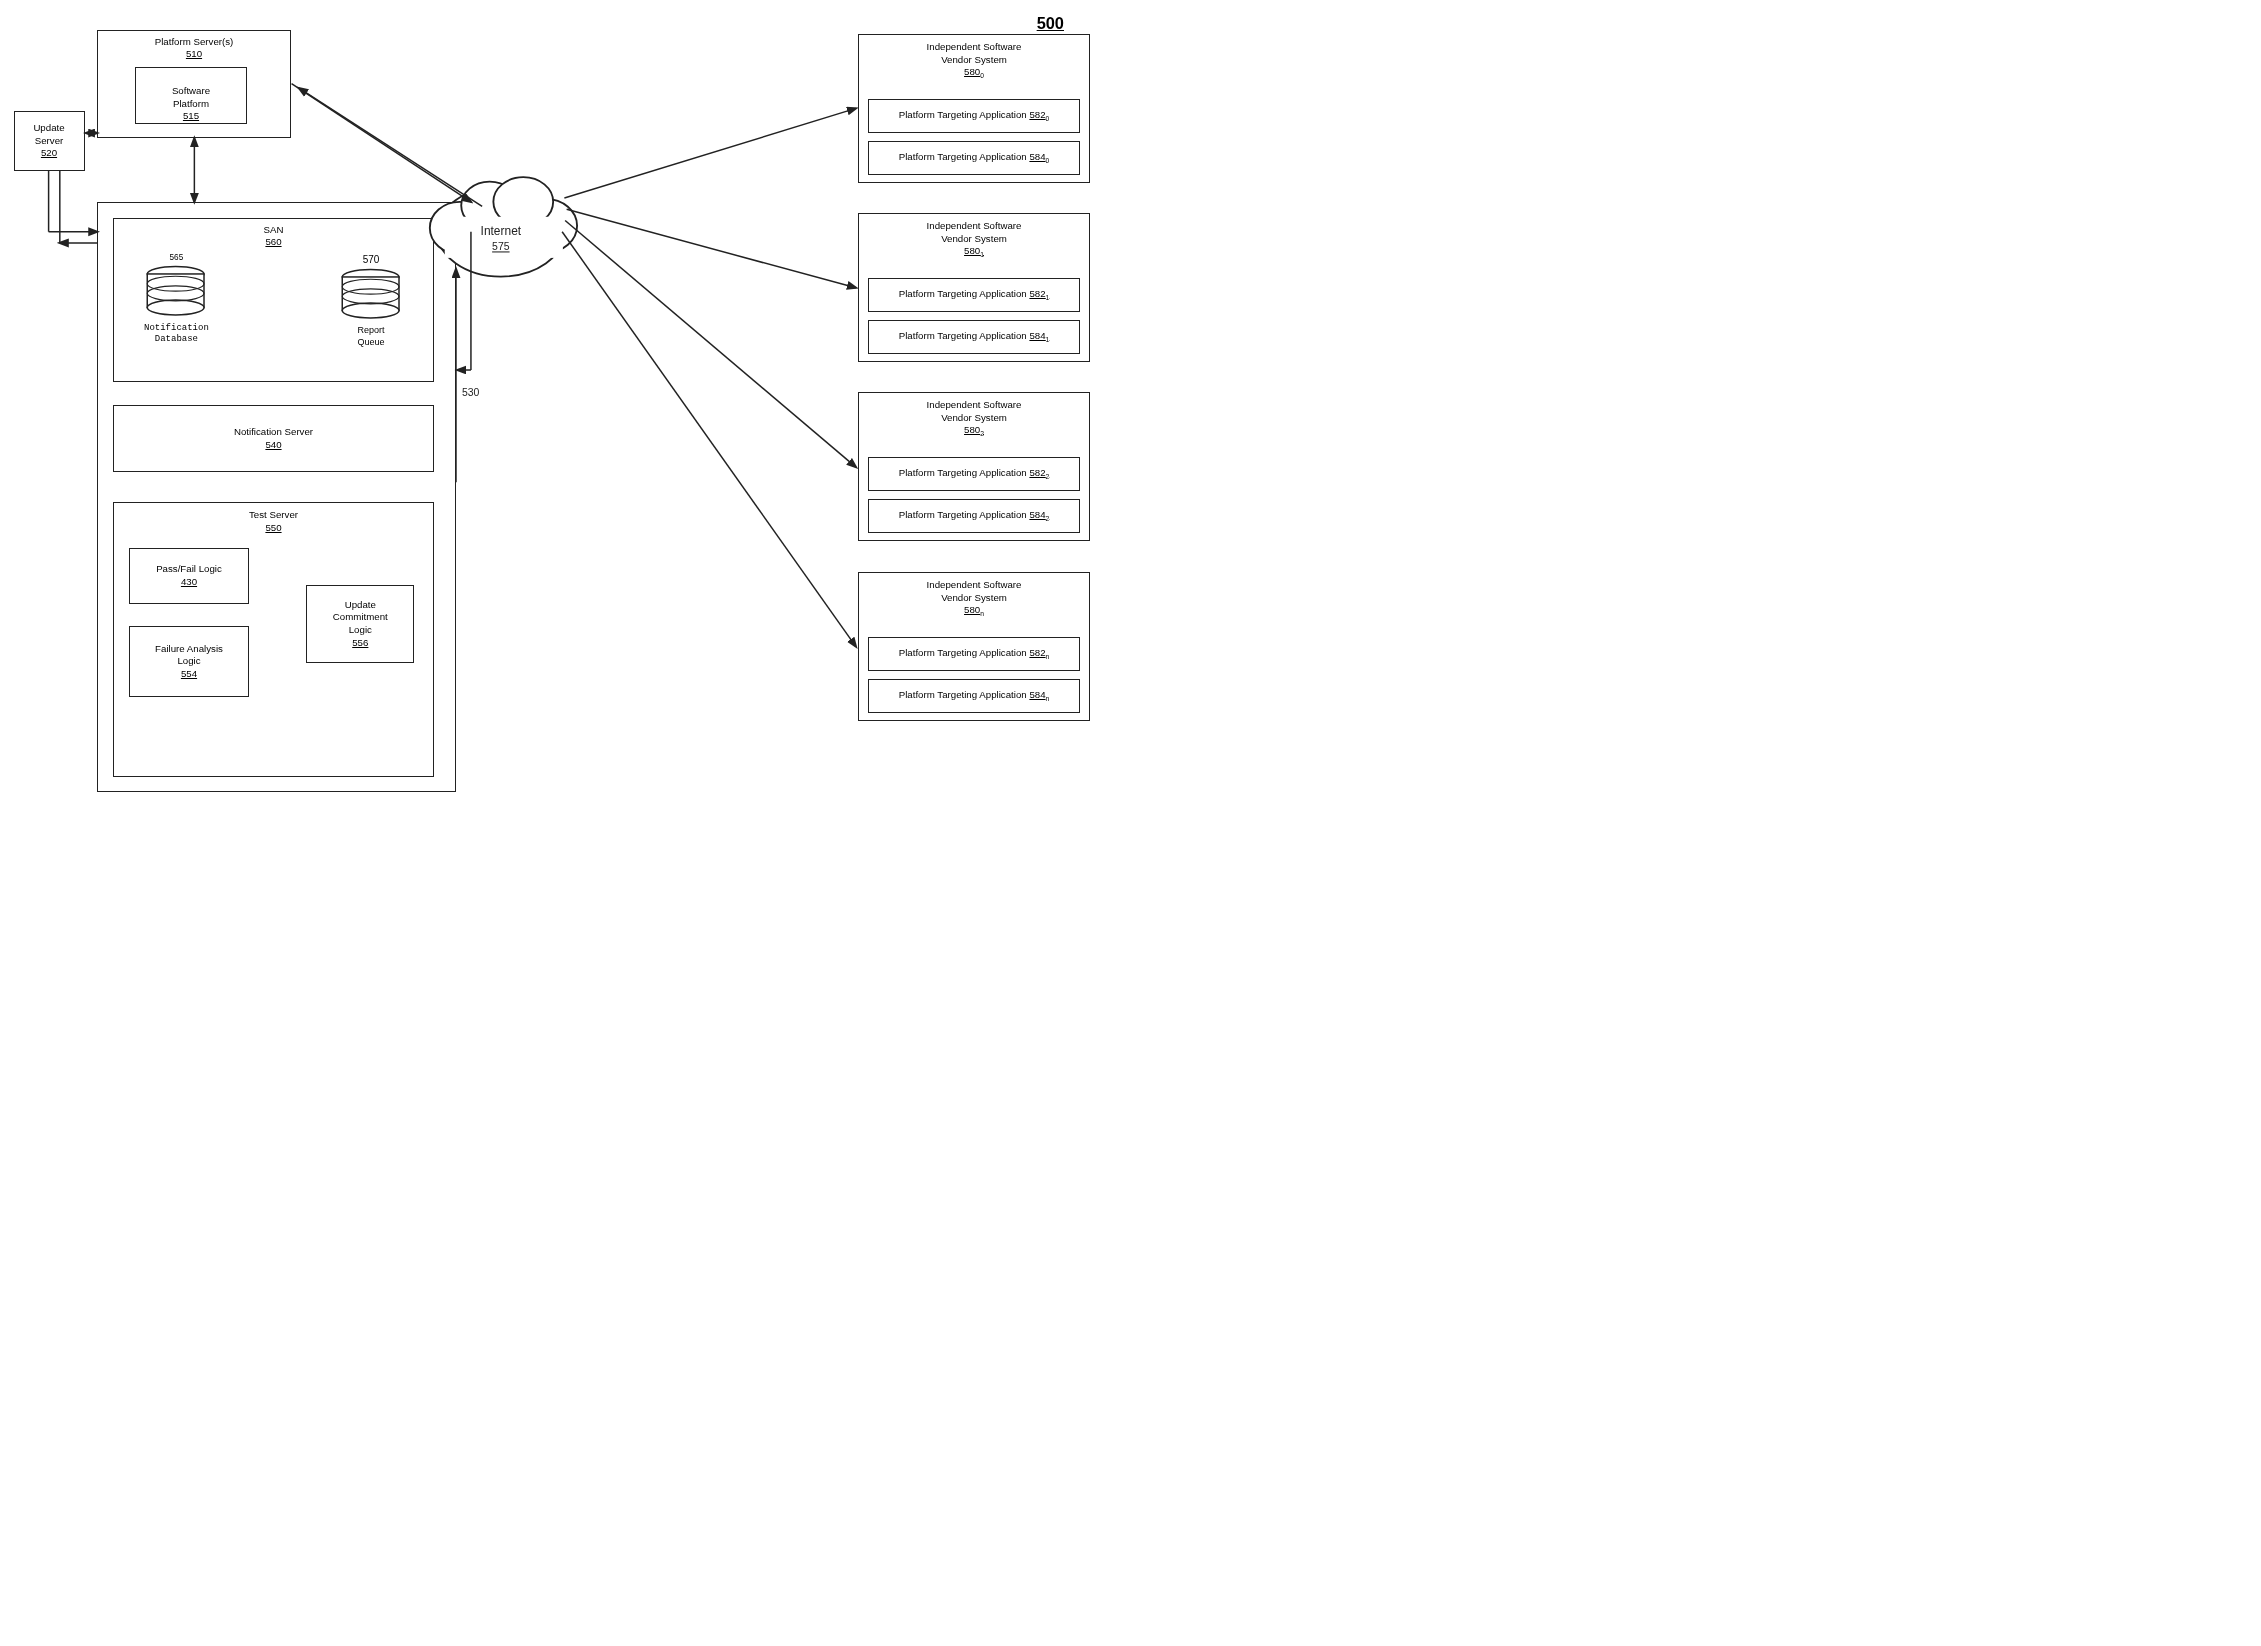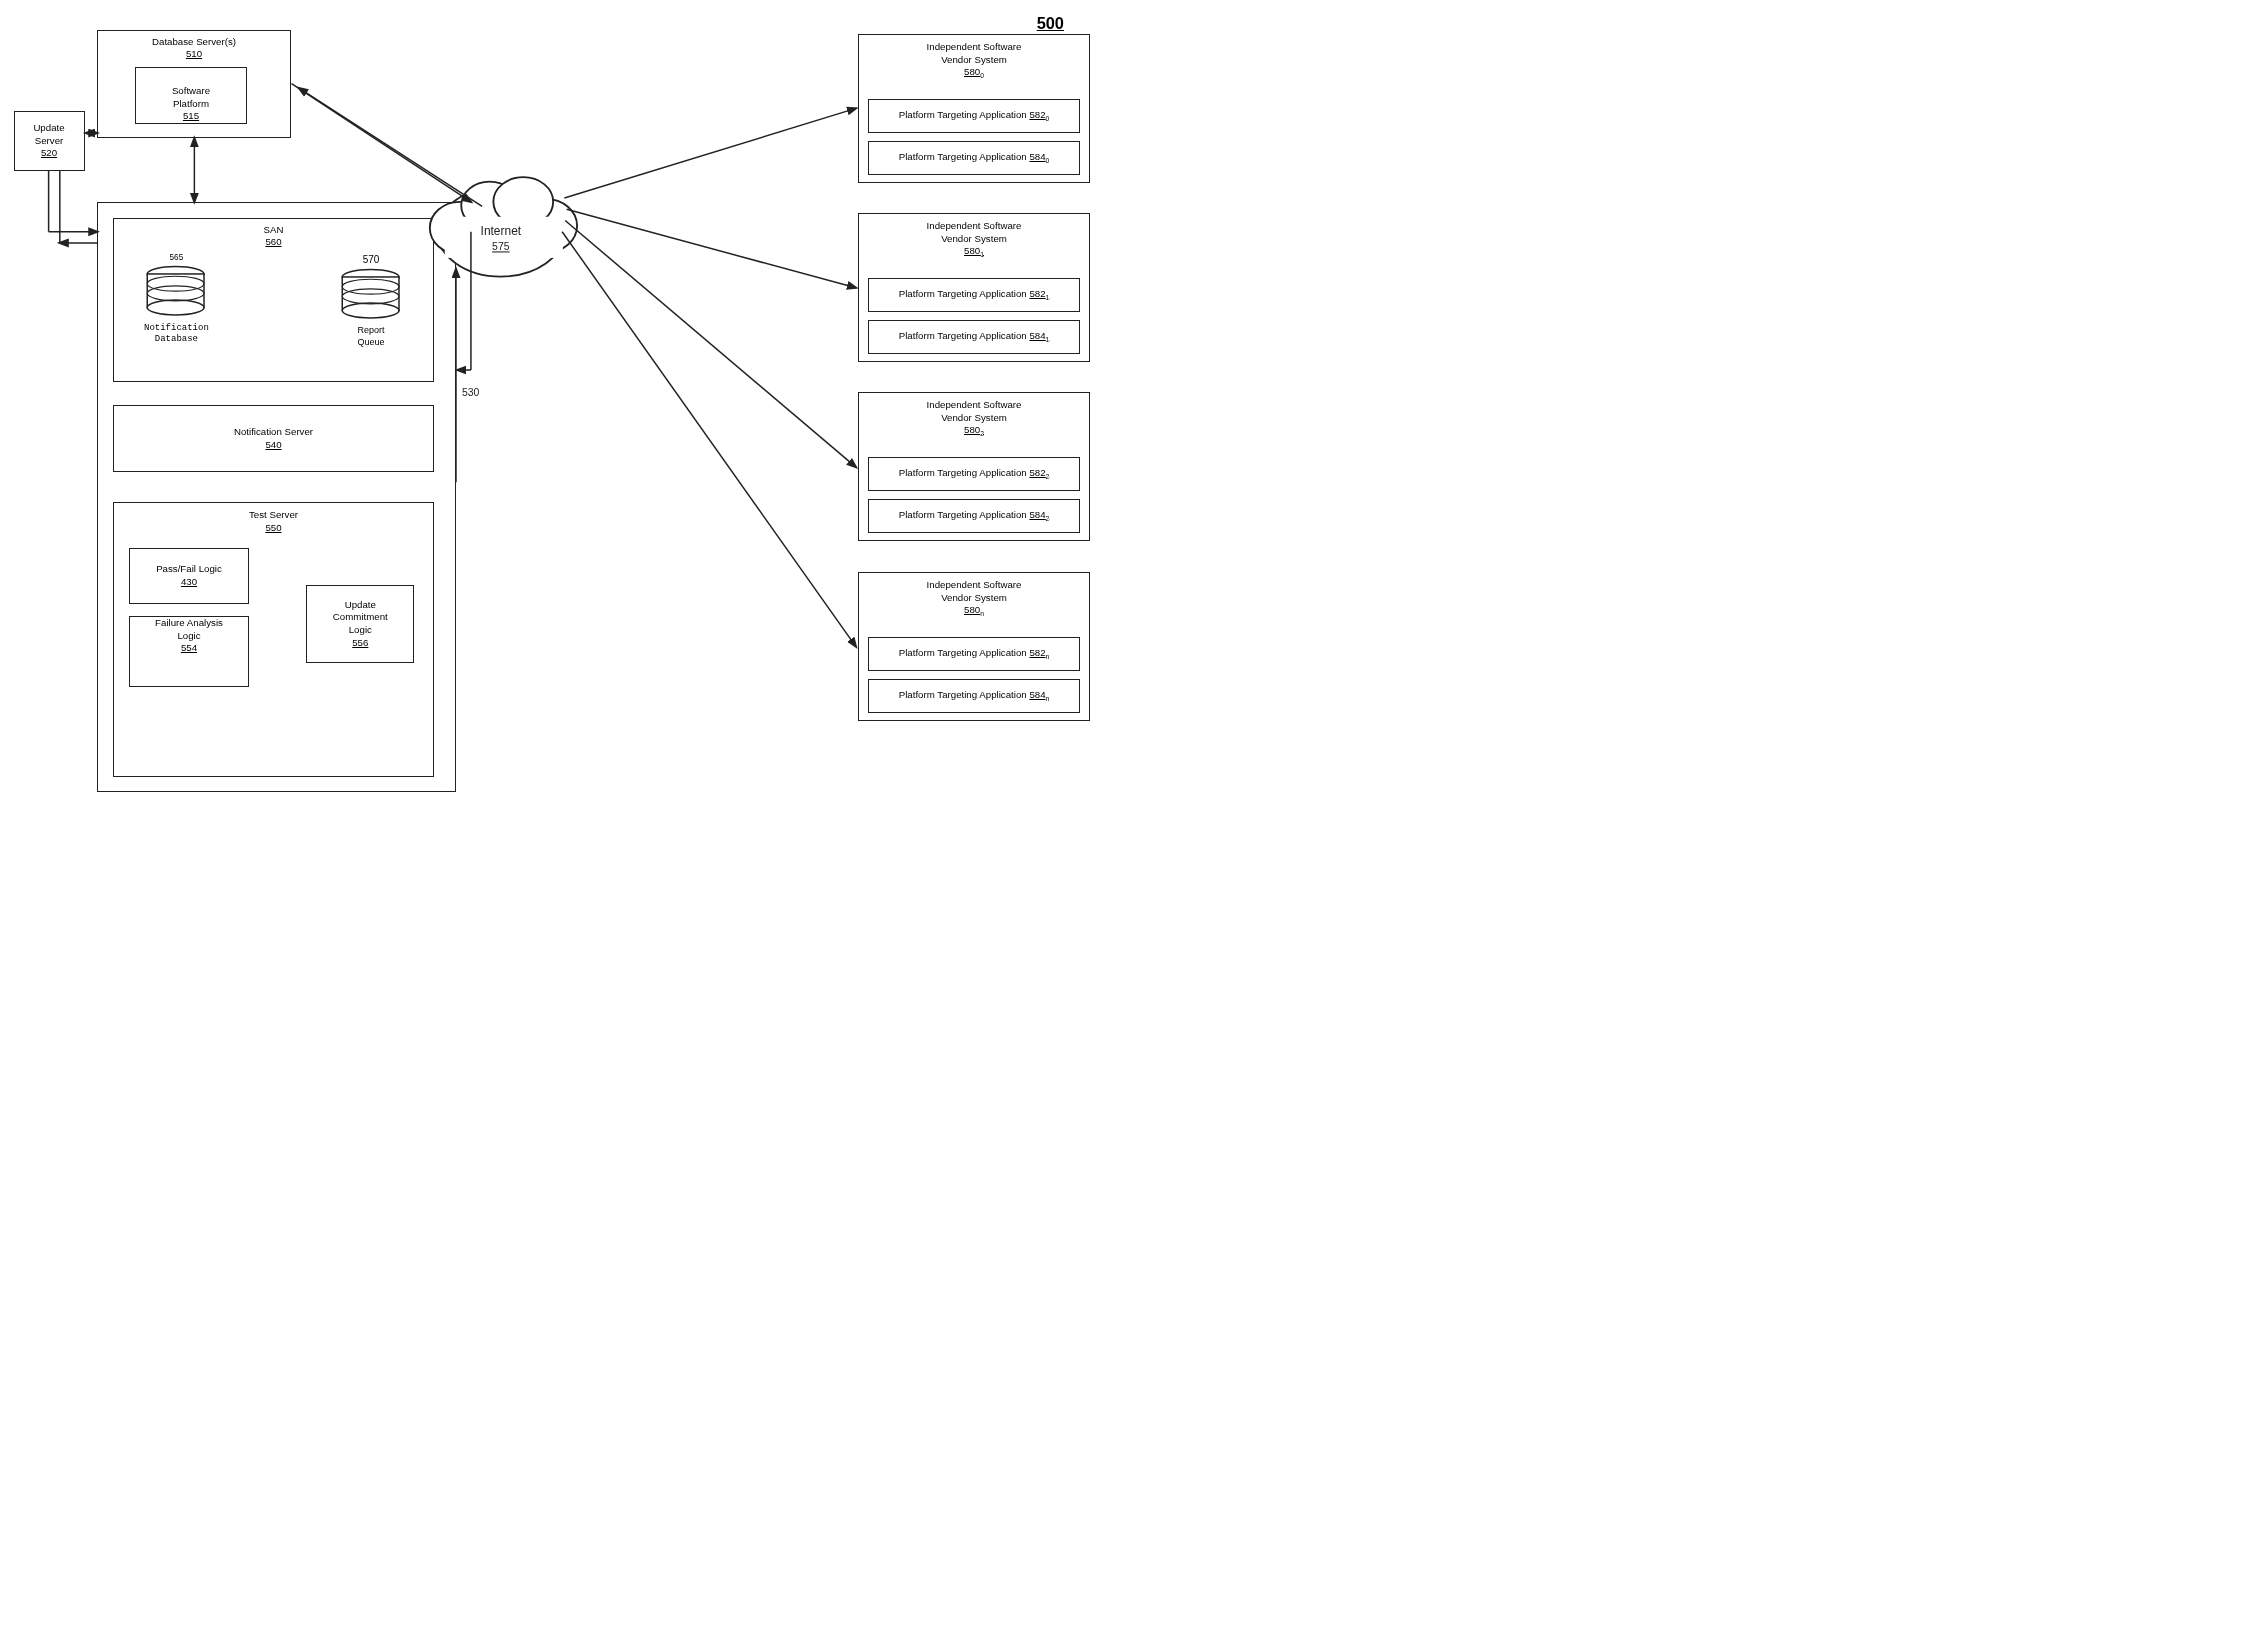--- a/index.html
+++ b/index.html
@@ -66,21 +66,21 @@
 
   <div class="title-500">500</div>
 
   <div class="box" style="left:13.5px; top:111px; width:71px; height:60px;">
     <div class="box-label">Update<br>Server</div>
     <div class="underline">520</div>
   </div>
 
   <div class="box" style="left:97px; top:30px; width:194px; height:108px;">
     <div style="position:absolute;top:4.5px;left:0;right:0;text-align:center;">
-      <span>Database Server(s)</span><br>
+      <span>Platform Server(s)</span><br>
       <span class="underline">510</span>
     </div>
 
     <div class="box inner-box" style="position:absolute; left:37px; top:36px; width:112px; height:57px; display:flex; flex-direction:column; align-items:center; justify-content:flex-end;">
       <div>Software<br>Platform</div>
       <div class="underline">515</div>
     </div>
   </div>
 
   <div class="box" style="left:97px; top:202px; width:359px; height:590px;padding-left:12px;">
@@ -126,21 +126,21 @@
       <div style="position:absolute;top:6px;left:0;right:0;text-align:center;">
         <span>Test Server</span><br>
         <span class="underline">550</span>
       </div>
 
       <div class="box inner-box" style="position:absolute; left:15px; top:45px; width:120px; height:56px; display:flex; flex-direction:column; align-items:center; justify-content:center;">
         <div>Pass/Fail Logic</div>
         <div class="underline">430</div>
       </div>
 
-      <div class="box inner-box" style="position:absolute; left:15px; top:113px; width:120px; height:71px; display:flex; flex-direction:column; align-items:center; justify-content:flex-start;">
+      <div class="box inner-box" style="position:absolute; left:15px; top:123px; width:120px; height:71px; display:flex; flex-direction:column; align-items:center; justify-content:center;">
         <div>Failure Analysis<br>Logic</div>
         <div class="underline">554</div>
       </div>
 
       <div class="box inner-box" style="position:absolute; right:18.7px; top:82px; width:108px; height:78px; display:flex; flex-direction:column; align-items:center; justify-content:center;">
         <div>Update<br>Commitment<br>Logic</div>
         <div class="underline">556</div>
       </div>
     </div>
   </div>

